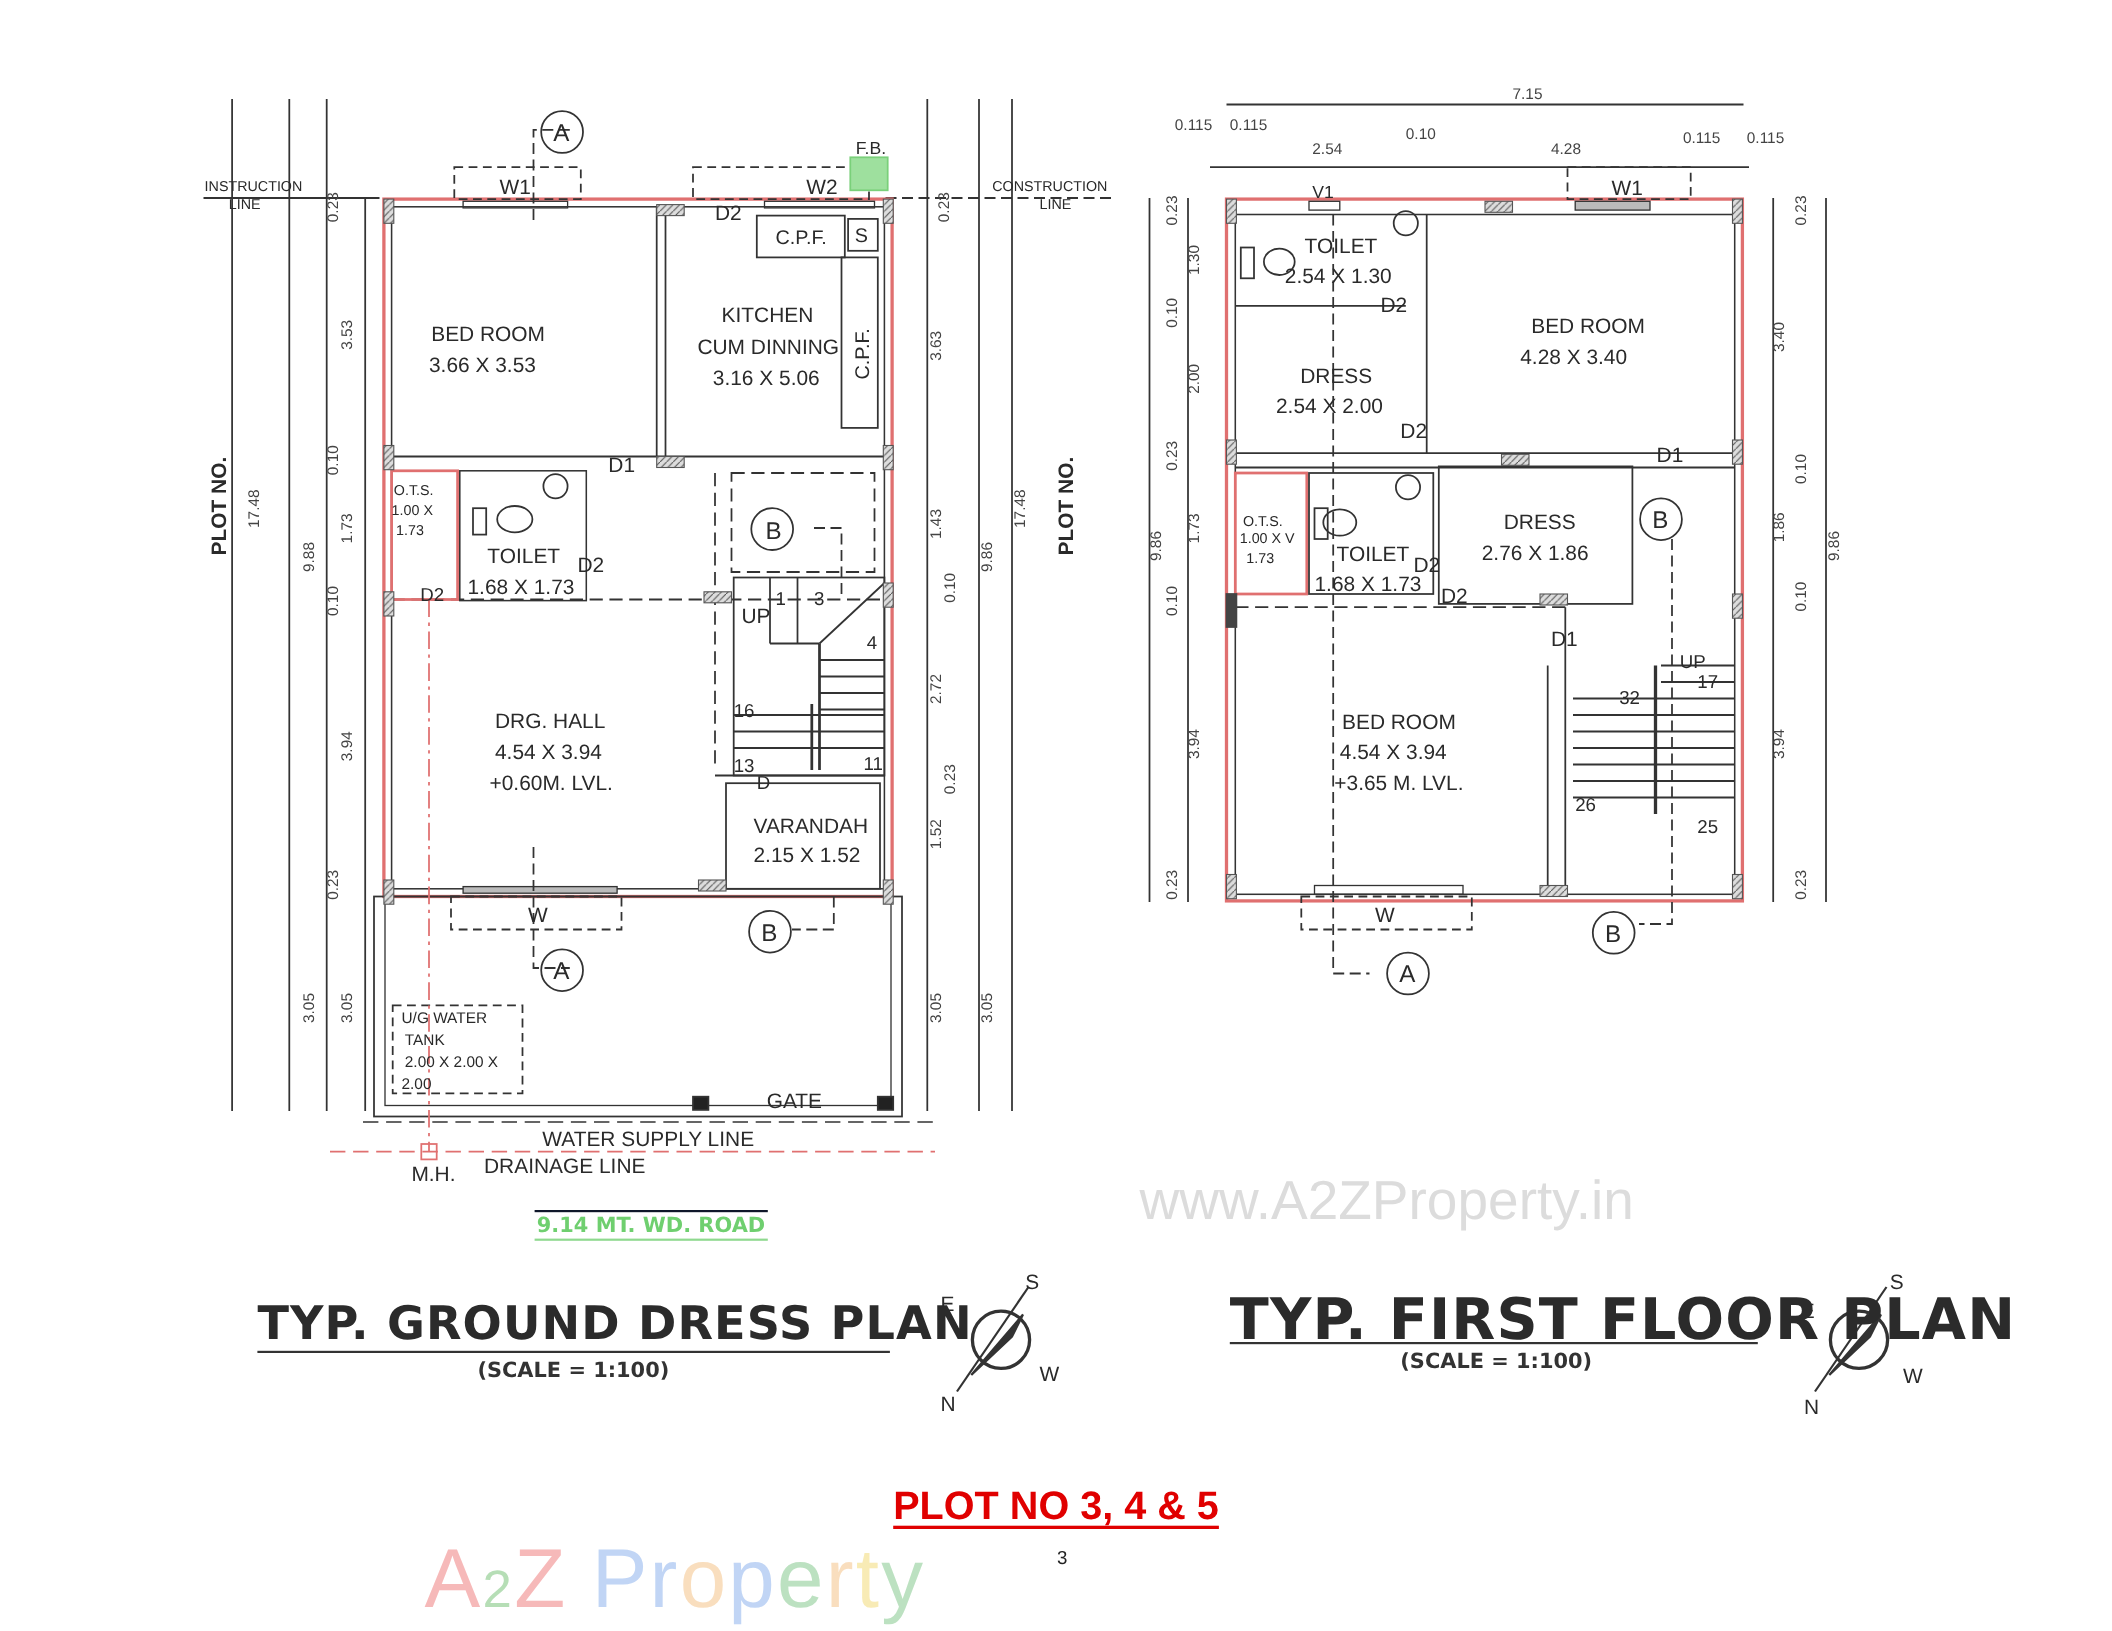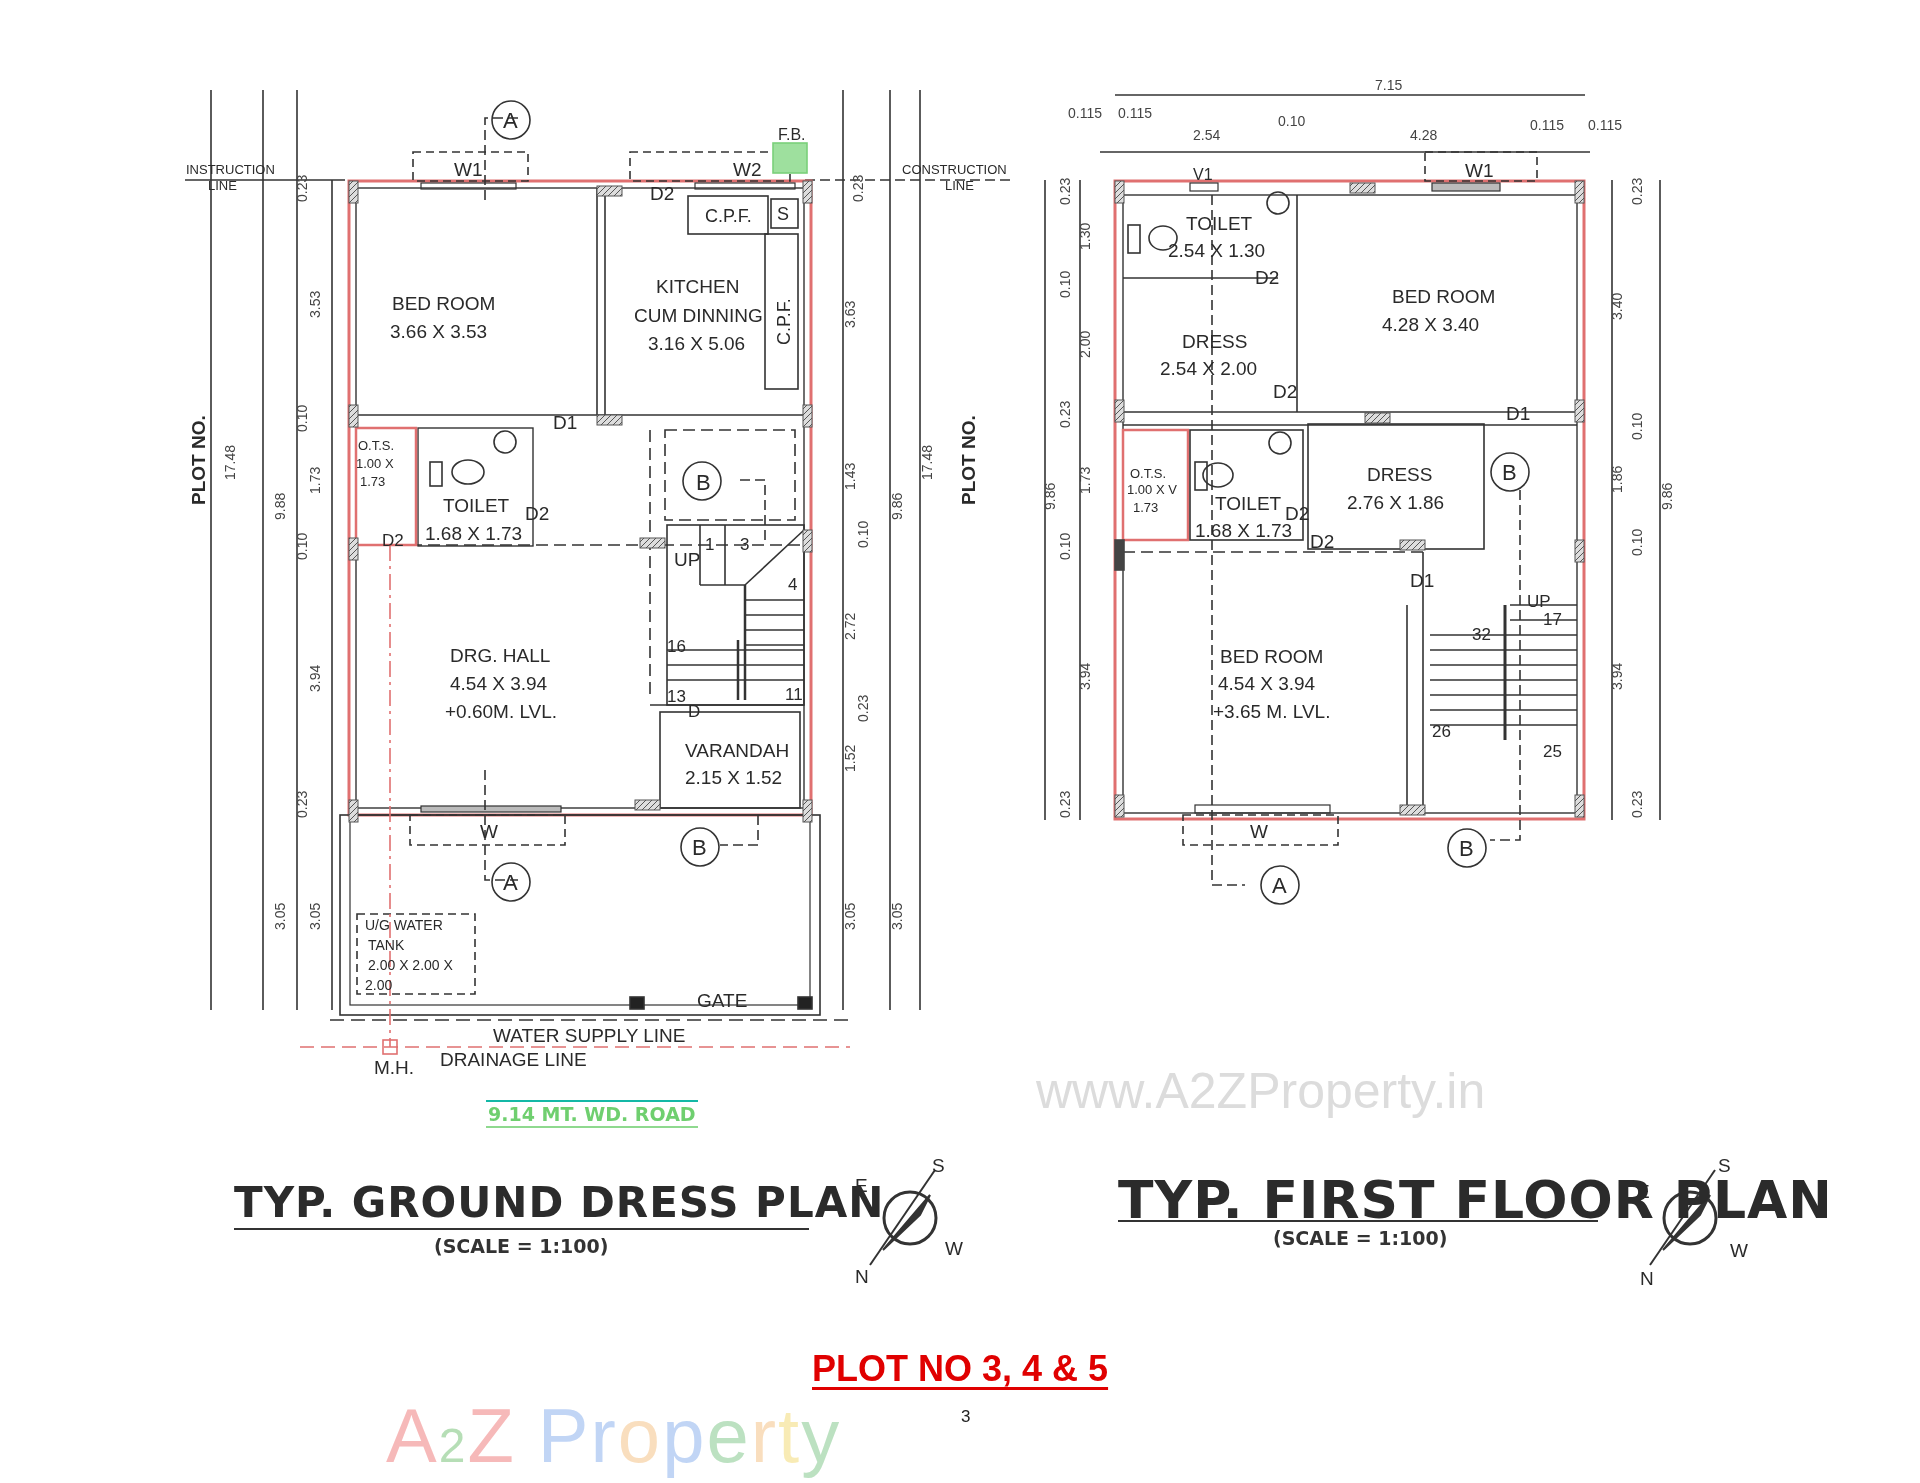--- a/index.html
+++ b/index.html
@@ -4,21 +4,21 @@
 <style>
   html,body{margin:0;padding:0;background:#ffffff;}
   body{width:1920px;height:1483px;position:relative;overflow:hidden;font-family:"Liberation Sans",sans-serif;color:#222;}
   svg.plan{position:absolute;left:0;top:0;}
   .lbl{font-family:"Liberation Sans",sans-serif;fill:#2a2a2a;}
   .title{position:absolute;font-family:"DejaVu Sans",sans-serif;font-weight:bold;color:#2b2b2b;letter-spacing:1px;white-space:nowrap;}
   .subtitle{position:absolute;font-family:"DejaVu Sans",sans-serif;font-weight:bold;color:#333;font-size:19px;white-space:nowrap;}
   .underline{position:absolute;height:2px;background:#333;}
   .plot-heading{position:absolute;left:812px;top:1330px;font-family:"Liberation Sans",sans-serif;font-weight:bold;font-size:36px;color:#e00000;text-decoration:underline;text-decoration-thickness:3px;text-underline-offset:6px;white-space:nowrap;margin-top:18px;}
   .page-num{position:absolute;left:961px;top:1407px;font-size:17px;color:#222;}
-  .road{position:absolute;left:486px;top:1100px;font-family:"DejaVu Sans",sans-serif;font-weight:bold;font-size:19px;color:#6fcf6f;border-top:2px solid #14b8a6;border-bottom:2px solid #8fd98f;padding:1px 2px;white-space:nowrap;}
+  .road{position:absolute;left:486px;top:1100px;font-family:"DejaVu Sans",sans-serif;font-weight:bold;font-size:19px;color:#6fcf6f;border-top:2px solid #0f172a;border-bottom:2px solid #8fd98f;padding:1px 2px;white-space:nowrap;}
   .watermark{position:absolute;left:1036px;top:1062px;font-family:"Liberation Sans",sans-serif;font-size:50px;color:#dcdcdc;white-space:nowrap;}
   .logo{position:absolute;left:386px;top:1392px;font-family:"Liberation Sans",sans-serif;font-weight:normal;font-size:76px;white-space:nowrap;opacity:.55;letter-spacing:2px;}
   .logo span{display:inline-block;}
 </style>
 </head>
 <body>
 
 <svg class="plan" width="1920" height="1483" viewBox="0 0 1920 1483">
   <defs>
     <pattern id="col" width="6" height="6" patternUnits="userSpaceOnUse">

